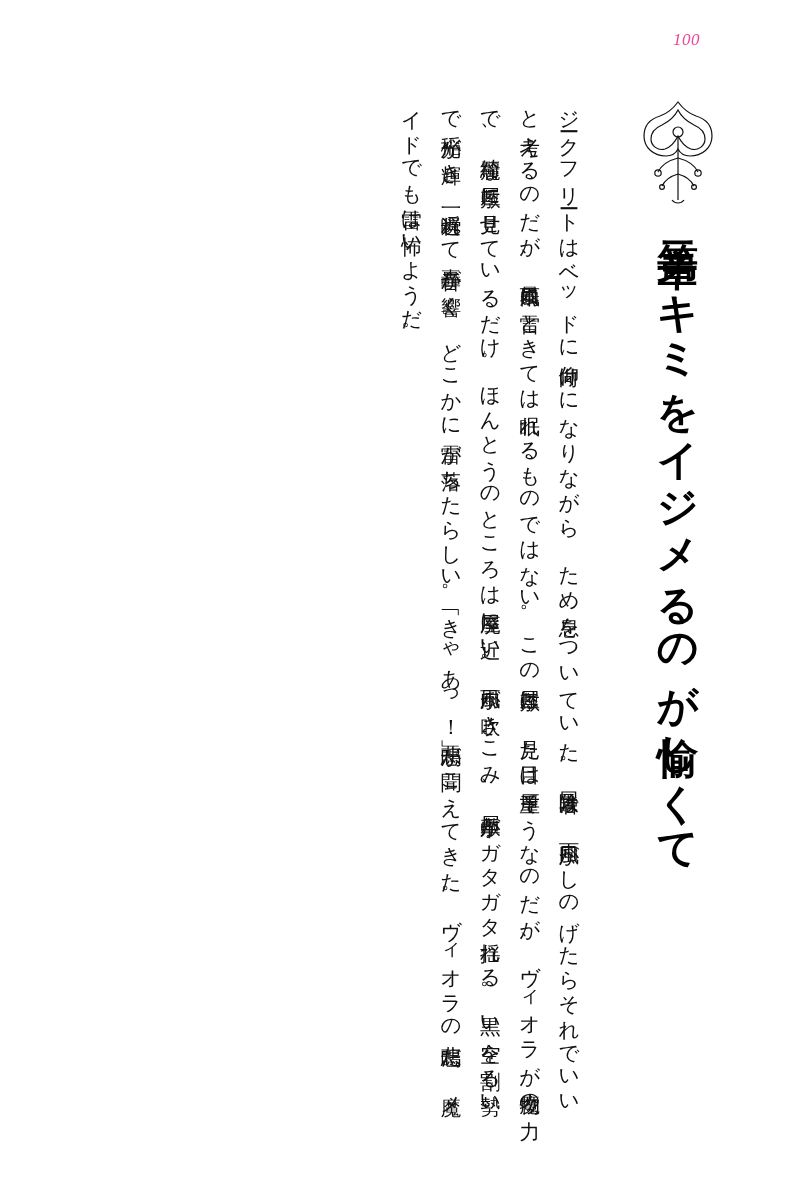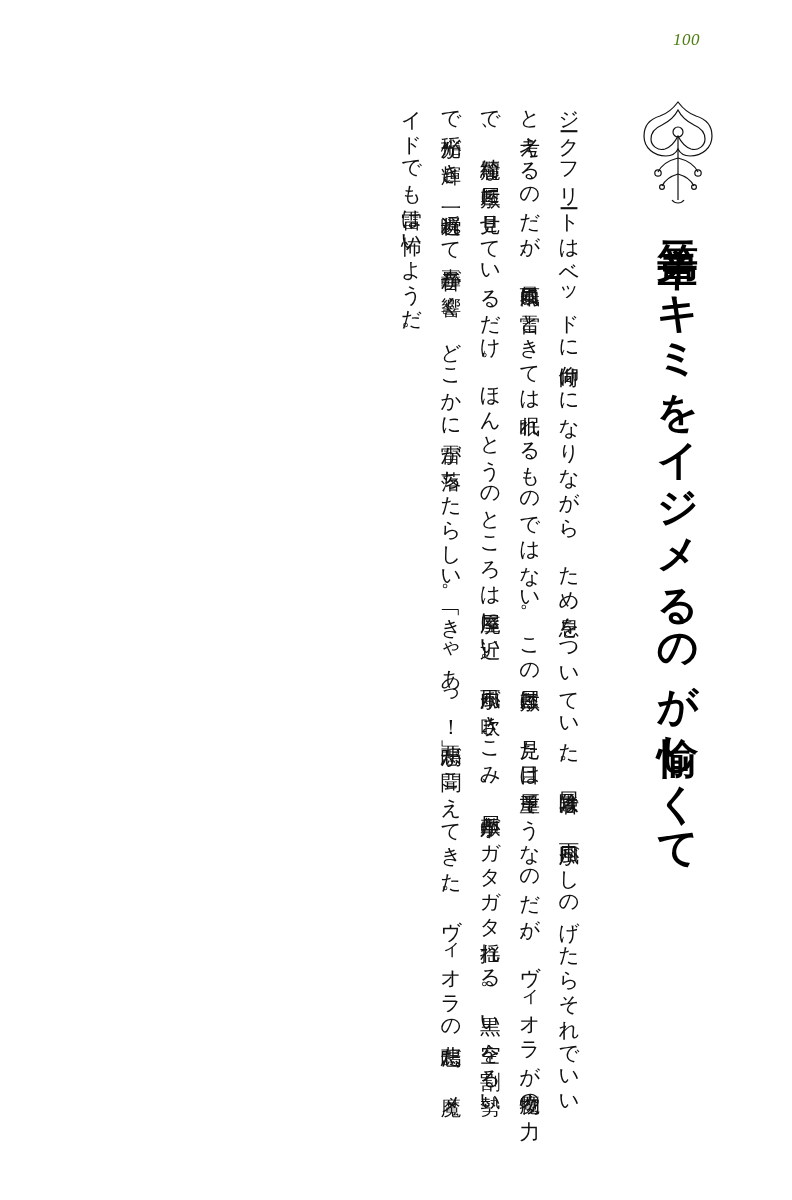--- a/index.html
+++ b/index.html
@@ -23,21 +23,21 @@
   }
 
   
   .page-number {
     position: absolute;
     top: 30px;
     right: 92px;
     font-family: "Liberation Serif", "DejaVu Serif", serif;
     font-style: italic;
     font-size: 17px;
-    color: #4d7c0f;
+    color: #ec4899;
     letter-spacing: 0.5px;
   }
 
   
   .body-region {
     position: absolute;
     top: 96px;
     left: 38px;
     right: 60px;
     bottom: 60px;

